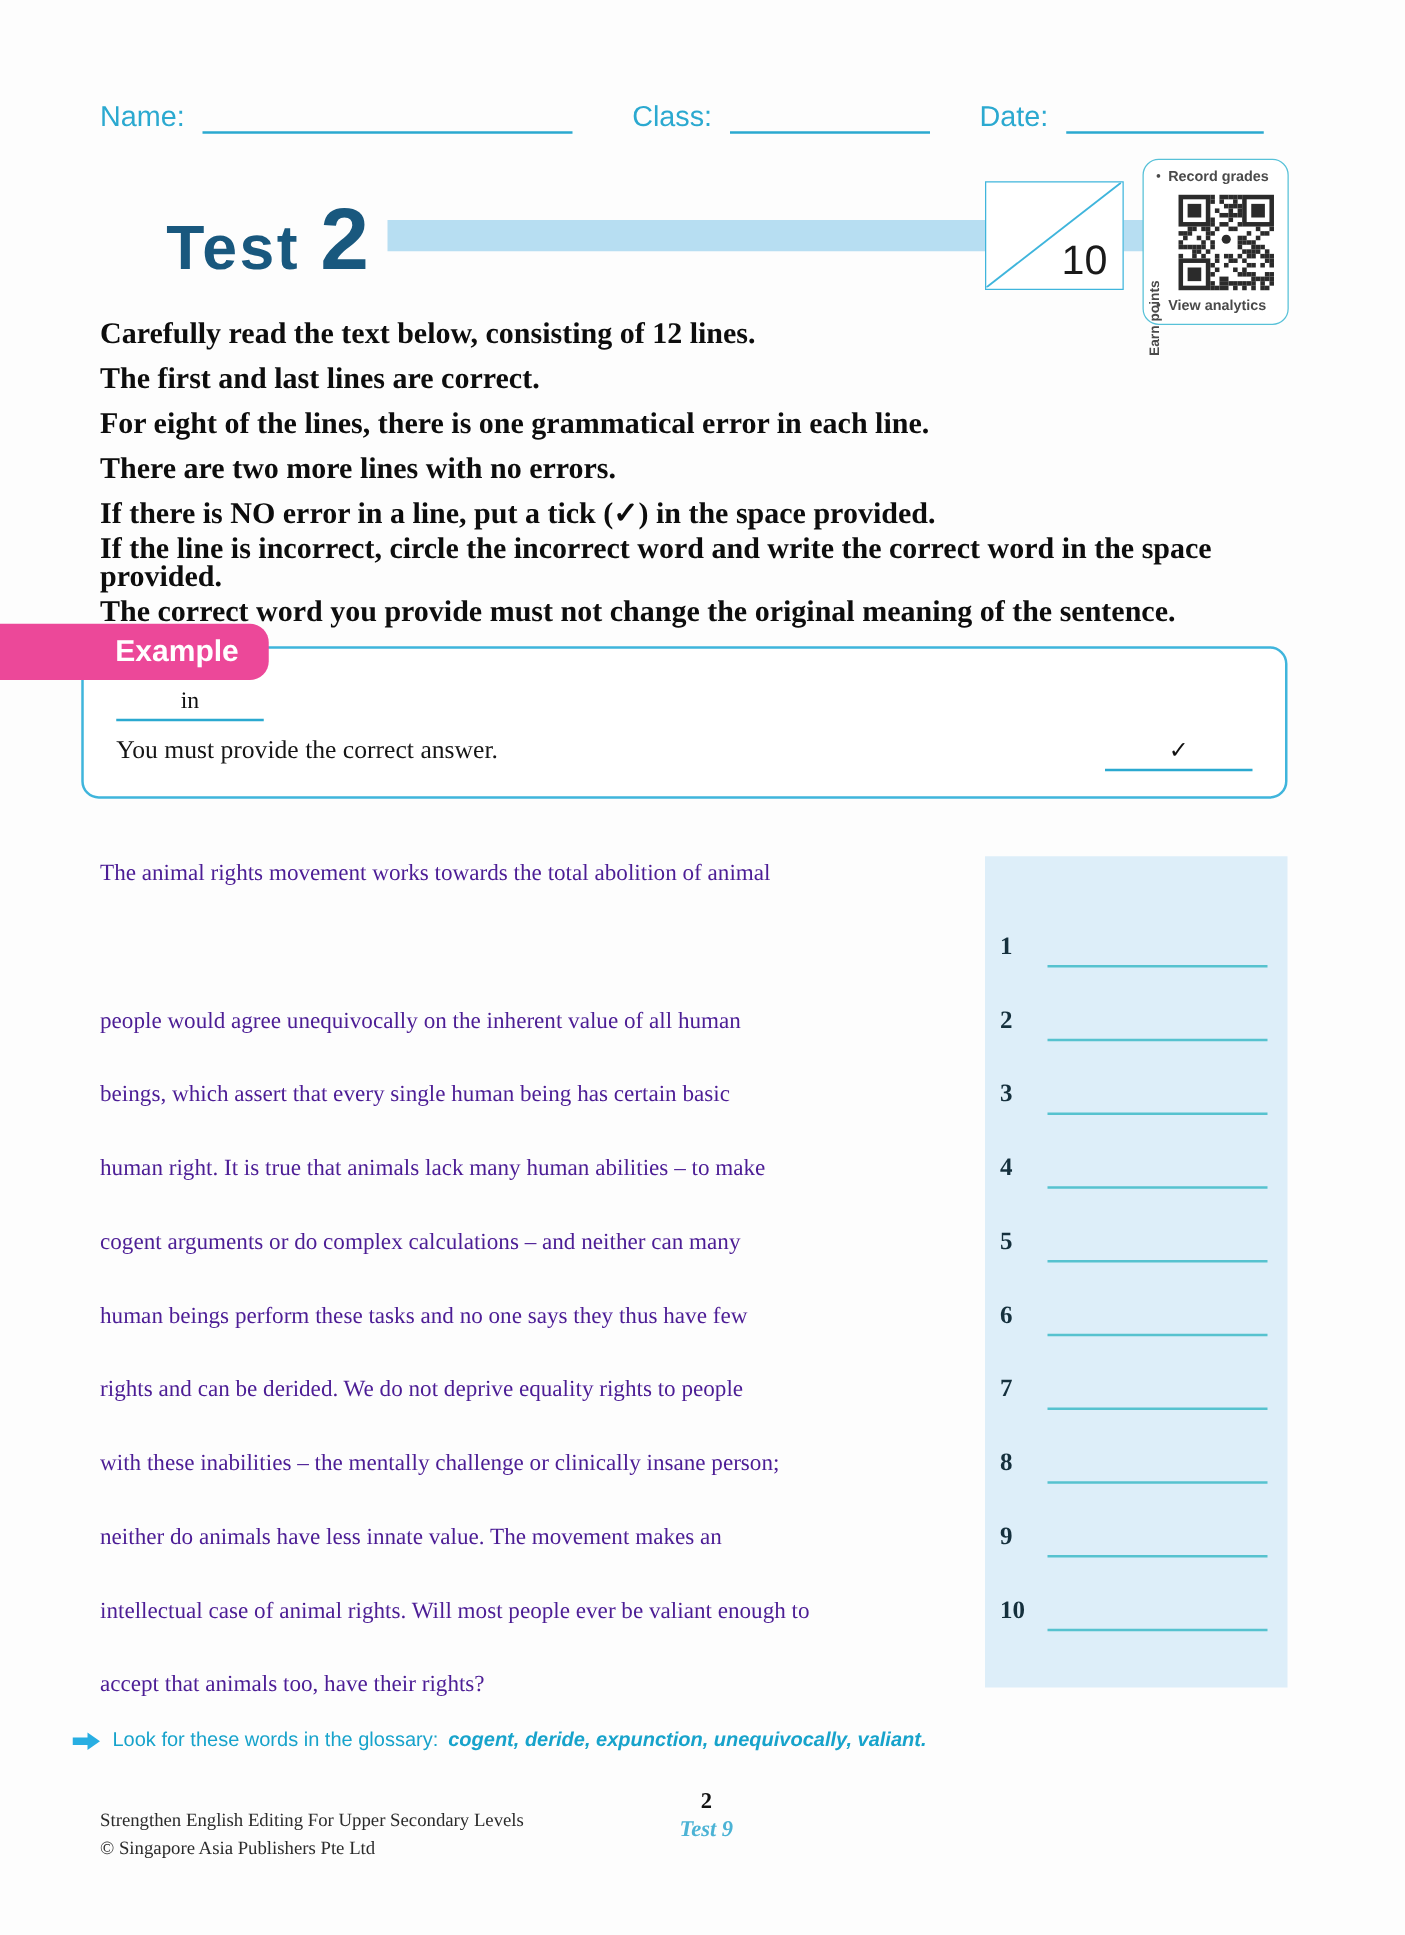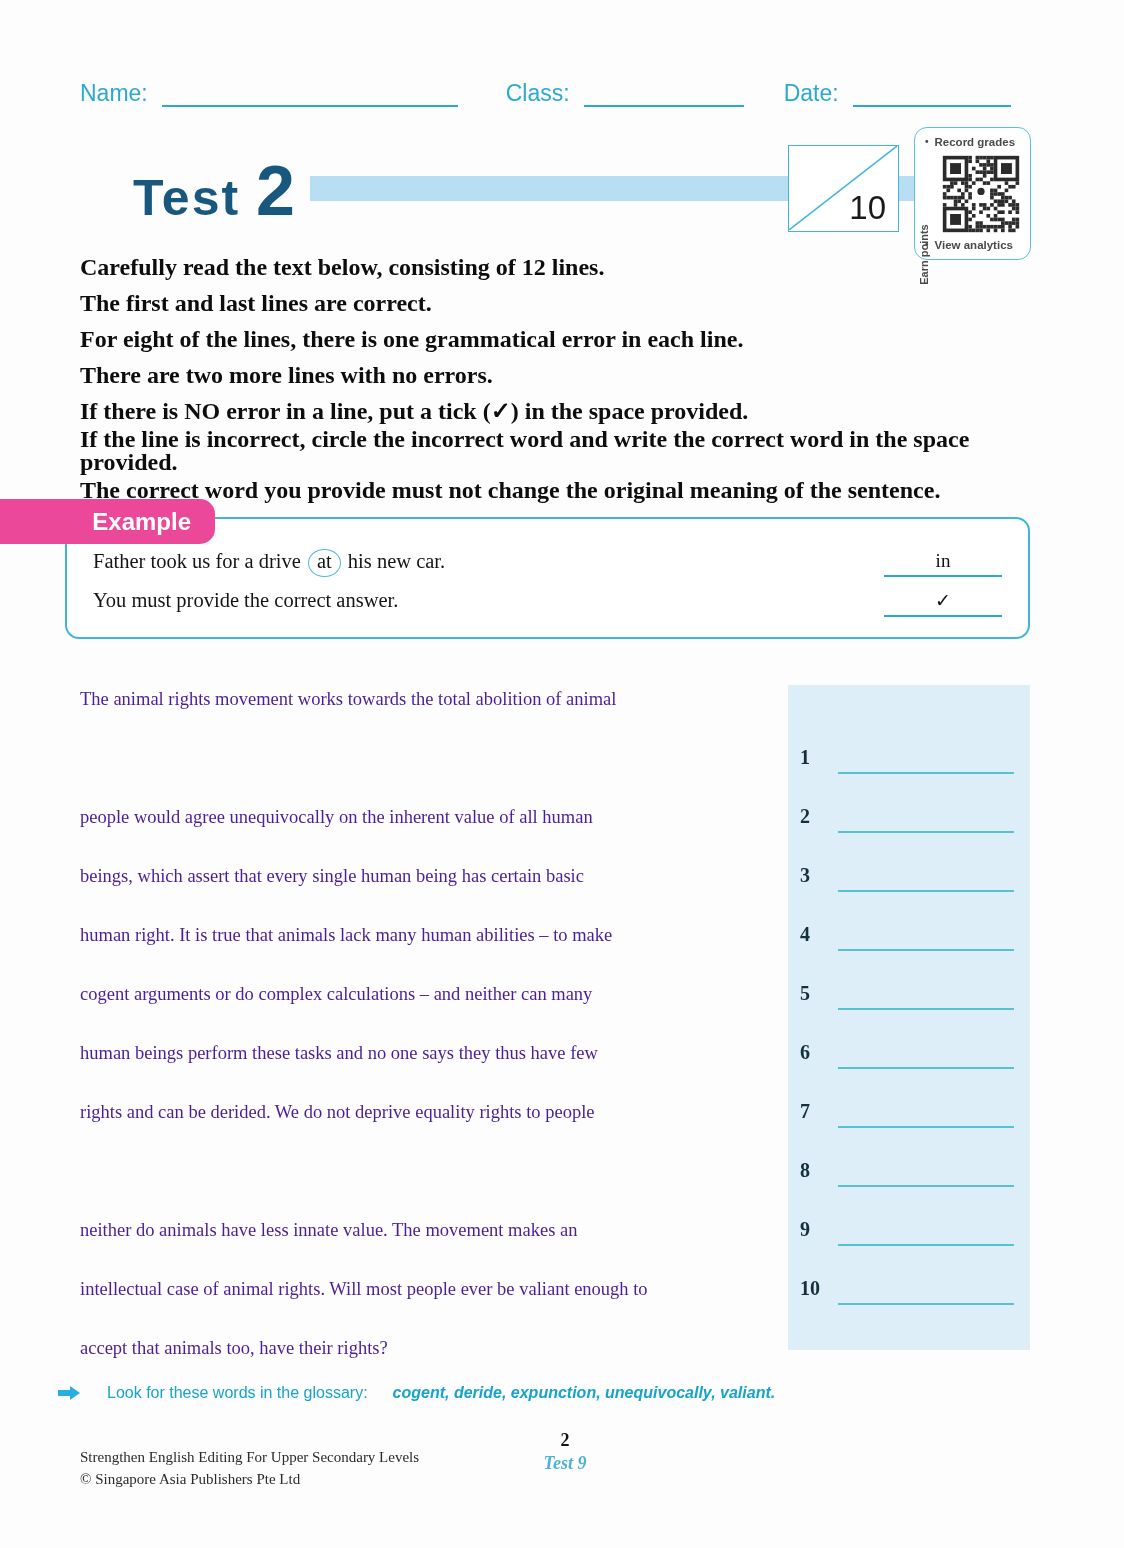--- a/index.html
+++ b/index.html
@@ -44,21 +44,21 @@
   .excircle { display:inline-block; border:1.5px solid #4dbcd4; border-radius:50%; padding:0 8px 3px 8px; margin:0 2px; }
   .exans { width:118px; text-align:center; border-bottom:2px solid #2ba9d0; font-size:19px; padding-bottom:3px; align-self:flex-start; margin-top:-6px; height:34px; display:flex; align-items:flex-end; justify-content:center; }
   
   .main { position:absolute; top:685px; left:80px; width:950px; height:670px; }
   .panel { position:absolute; left:708px; top:0; width:242px; height:665px; background:#ddeef9; }
   .prow { position:relative; height:59px; }
   .ptext { position:absolute; left:0; top:4px; font-size:18.5px; color:#4c1d95; white-space:nowrap; }
   .pnum { position:absolute; left:720px; top:2px; width:36px; font-size:20px; font-weight:bold; color:#15303d; }
   .pline { position:absolute; left:758px; top:28px; width:176px; border-bottom:2px solid #56c2cf; }
   
-  .glossary { position:absolute; top:1384px; left:58px; display:flex; align-items:center; gap:25px; }
+  .glossary { position:absolute; top:1384px; left:58px; display:flex; align-items:center; gap:8px; }
   .glossary .gtext { font-family:"Liberation Sans", sans-serif; font-size:16px; color:#17a3cb; font-weight:500; }
   .glossary .gwords { font-family:"Liberation Sans", sans-serif; font-size:16px; color:#17a3cb; font-weight:bold; font-style:italic; }
   
   .fleft { position:absolute; top:1446px; left:80px; font-size:15px; color:#2b2b2b; line-height:22px; }
   .fcenter { position:absolute; top:1430px; left:465px; width:200px; text-align:center; }
   .fpage { font-size:18px; font-weight:bold; color:#111; }
   .ftest { font-size:18px; font-weight:bold; font-style:italic; color:#4cb3d5; margin-top:2px; }
 </style>
 </head>
 <body>
@@ -259,21 +259,20 @@
       <p class="ins tight">If the line is incorrect, circle the incorrect word and write the correct word in the space provided.</p>
       <p class="ins tight">The correct word you provide must not change the original meaning of the sentence.</p>
     </div>
 
   <div class="extab">
     <span>Example</span>
   </div>
   <div class="exbox">
     <div id="exrows">
         <div class="exrow">
-          <span class="exsent"><span>Father took us for a drive </span><span class="excircle">at</span><span> his new car.</span></span>
           <span class="exans">in</span>
         </div>
         <div class="exrow">
           <span class="exsent">You must provide the correct answer.</span>
           <span class="exans">✓</span>
         </div>
       </div>
   </div>
 
   <div class="main">
@@ -310,20 +309,21 @@
           <span class="ptext">human beings perform these tasks and no one says they thus have few</span>
           <span class="pnum">6</span>
           <span class="pline"></span>
         </div>
         <div class="prow">
           <span class="ptext">rights and can be derided. We do not deprive equality rights to people</span>
           <span class="pnum">7</span>
           <span class="pline"></span>
         </div>
         <div class="prow">
+          <span class="ptext">with these inabilities – the mentally challenge or clinically insane person;</span>
           <span class="pnum">8</span>
           <span class="pline"></span>
         </div>
         <div class="prow">
           <span class="ptext">neither do animals have less innate value. The movement makes an</span>
           <span class="pnum">9</span>
           <span class="pline"></span>
         </div>
         <div class="prow">
           <span class="ptext">intellectual case of animal rights.  Will most people ever be valiant enough to</span>

